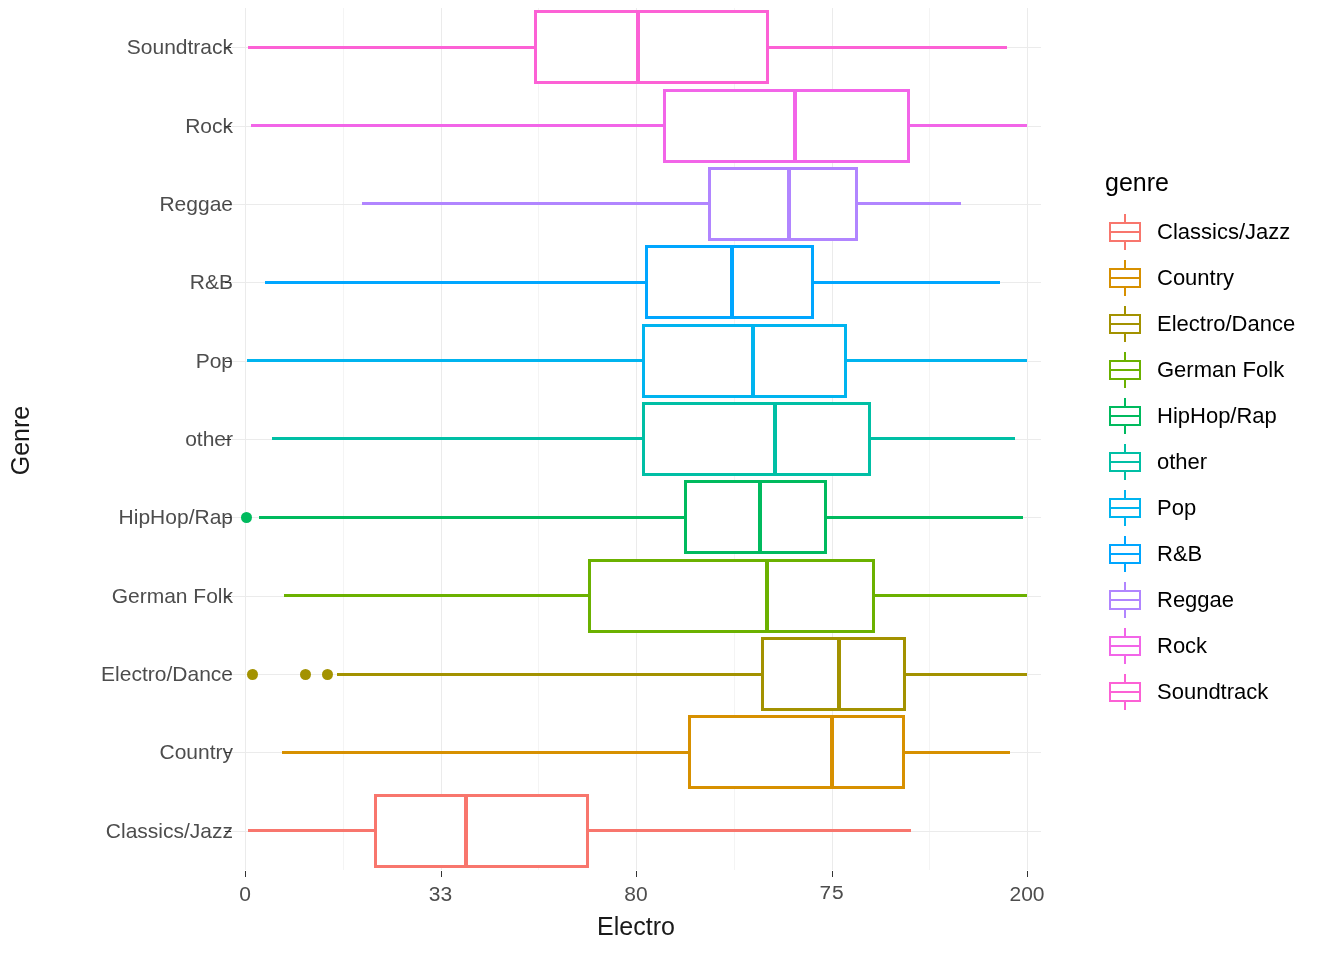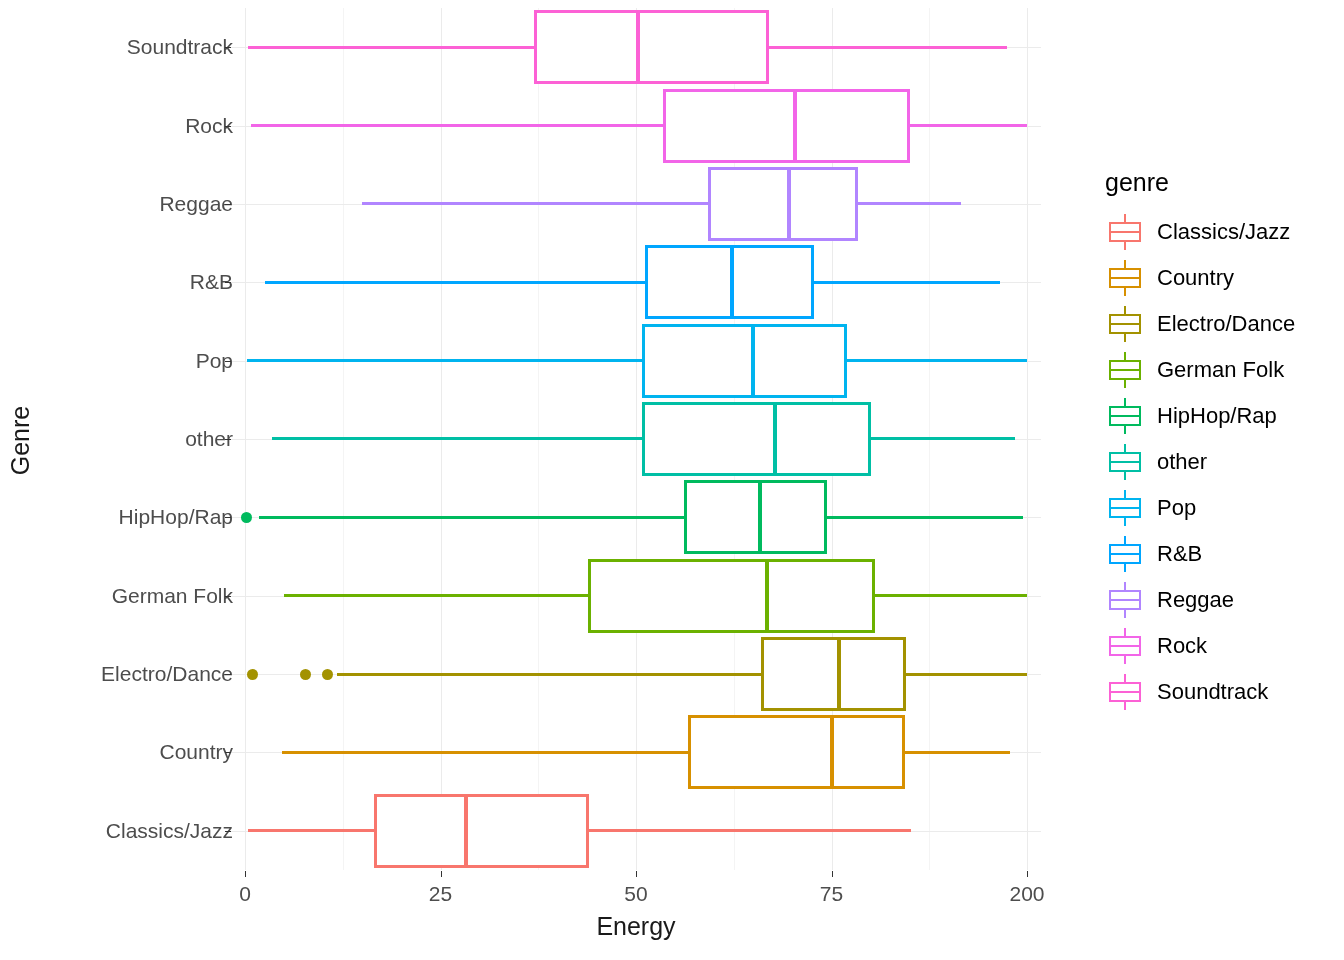--- a/index.html
+++ b/index.html
@@ -330,31 +330,31 @@
       <div class="ytick-label" style="top: 752.455px;">Country</div>
       <div class="ytick-mark" style="top: 752.455px;"></div>
       <div class="ytick-label" style="top: 830.818px;">Classics/Jazz</div>
       <div class="ytick-mark" style="top: 830.818px;"></div>
     </div>
 
   <div id="xtick-layer">
       <div class="xtick-mark" style="left: 245px;"></div>
       <div class="xtick-label" style="left: 245px;">0</div>
       <div class="xtick-mark" style="left: 440.5px;"></div>
-      <div class="xtick-label" style="left: 440.5px;">25</div>
+      <div class="xtick-label" style="left: 440.5px;">33</div>
       <div class="xtick-mark" style="left: 636px;"></div>
-      <div class="xtick-label" style="left: 636px;">50</div>
+      <div class="xtick-label" style="left: 636px;">80</div>
       <div class="xtick-mark" style="left: 831.5px;"></div>
-      <div class="xtick-label" style="left: 831.5px;">75</div>
+      <div class="xtick-label" style="left: 831.5px; font-family: Liberation Mono, monospace;">75</div>
       <div class="xtick-mark" style="left: 1027px;"></div>
       <div class="xtick-label" style="left: 1027px;">200</div>
     </div>
 
   <div id="x-axis-title">
-    <span>Energy</span>
+    <span>Electro</span>
   </div>
 
   <div id="legend">
     <div id="legend-title">genre</div>
     <div id="legend-items">
         <div class="legend-item">
           <div class="legend-key">
             <div class="k-vert" style="background: rgb(248, 118, 109);"></div>
             <div class="k-box" style="border-color: rgb(248, 118, 109);"></div>
             <div class="k-med" style="background: rgb(248, 118, 109);"></div>

